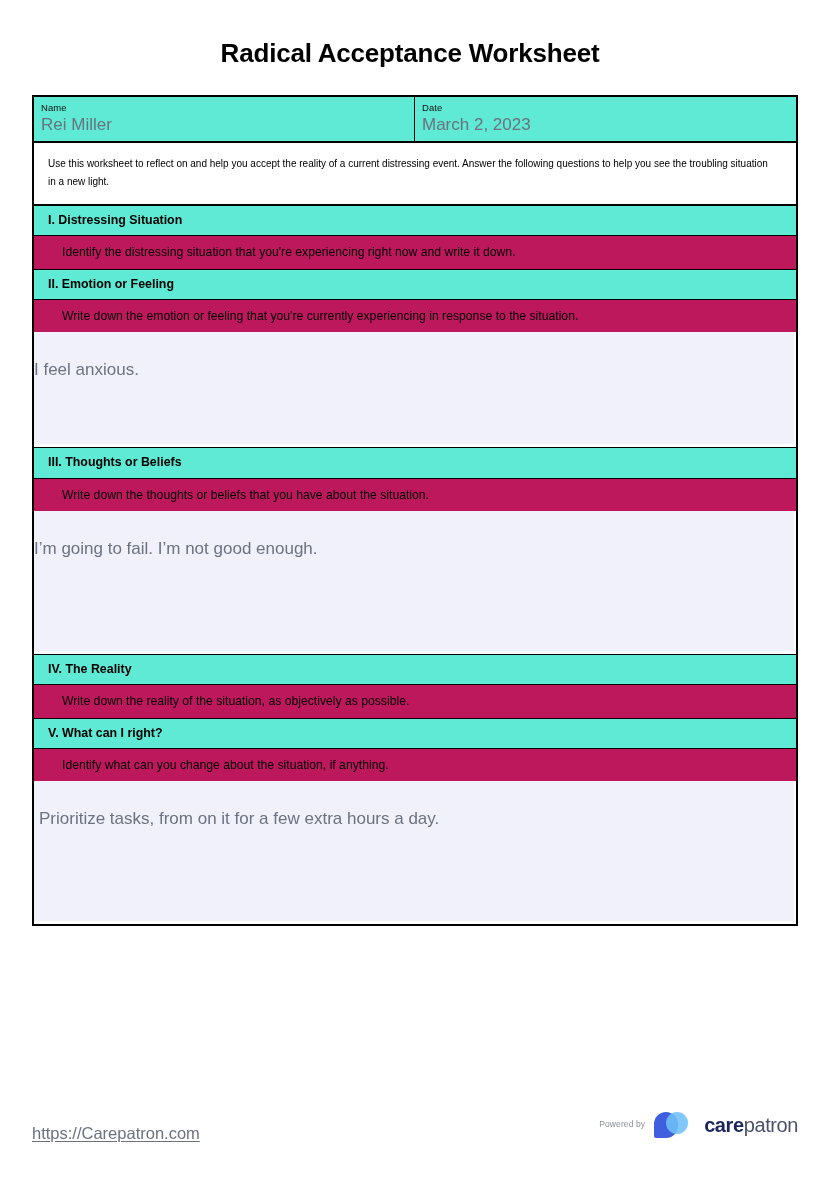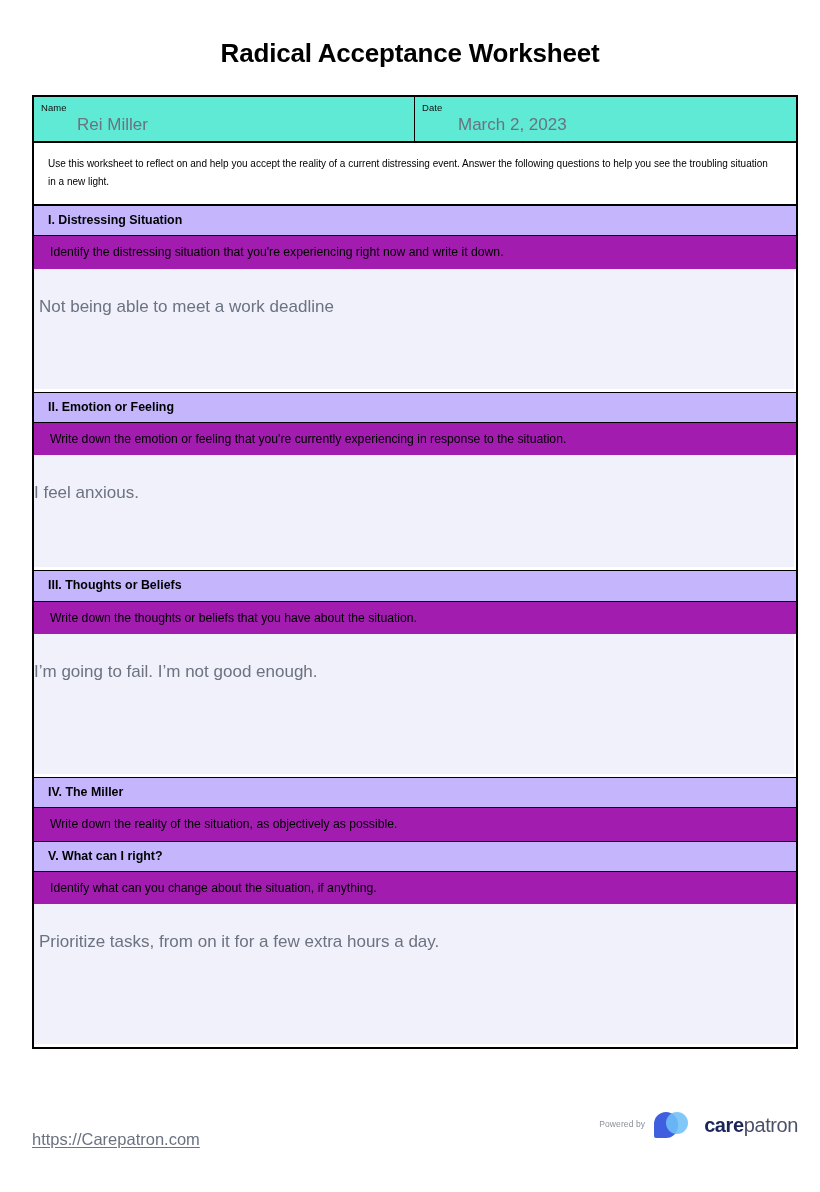--- a/index.html
+++ b/index.html
@@ -70,51 +70,50 @@
     padding: 2px 0 0 7px;
     letter-spacing: 0.05px;
   }
   .field-value {
     font-size: 17px;
     color: #6b7280;
     line-height: 1.25;
     padding: 1px 0 0 7px;
     white-space: nowrap;
     overflow: hidden;
-    margin-left: 36px;
   }
 
   
   .intro {
     border-bottom: 1.5px solid #000000;
     padding: 12px 18px 14px 14px;
     font-size: 10px;
     line-height: 1.75;
     color: #000;
   }
 
   
   .section-header {
     border-bottom: 1.5px solid #000000;
     border-top: 1.5px solid #000000;
     padding: 6px 0 6px 14px;
     font-size: 12.4px;
     font-weight: bold;
     color: #000;
     line-height: 1.4;
-    background: #c4b5fd;
+    background: #5eead4;
   }
   .section:first-of-type .section-header { border-top: none; }
 
   .section-prompt {
-    padding: 7px 0 7px 16px;
+    padding: 7px 0 7px 28px;
     font-size: 12.2px;
     color: #000;
     line-height: 1.5;
-    background: #a21caf;
+    background: #be185d;
   }
 
   .answer-box {
     background: #f1f1fb;
     margin: 0 2px 3px 0;
     min-height: 112px;
     position: relative;
   }
   .answer-text {
     font-size: 17px;
@@ -139,21 +138,21 @@
   .footer {
     position: absolute;
     left: 32px;
     top: 1112px;
     width: 766px;
     height: 40px;
   }
   .footer-url {
     position: absolute;
     left: 0px;
-    top: 18px;
+    top: 12px;
     font-size: 16.5px;
     color: #6b7280;
     text-decoration: underline;
     text-underline-offset: 2px;
   }
   .brand {
     position: absolute;
     right: 0px;
     top: 0px;
     display: flex;
@@ -224,43 +223,40 @@
         <div class="field-label">Date</div>
         <div class="field-value" placeholder="Date">March 2, 2023</div>
       </div>
     </div>
 
     <div class="intro">Use this worksheet to reflect on and help you accept the reality of a current distressing event. Answer the following questions to help you see the troubling situation in a new light.</div>
 
     <div class="section">
       <div class="section-header">I. Distressing Situation</div>
       <div class="section-prompt">Identify the distressing situation that you're experiencing right now and write it down.</div>
-      <div class="answer-box h-120">
-        <div class="answer-text indent" placeholder="">Not being able to meet a work deadline</div>
-      </div>
     </div>
 
     <div class="section">
       <div class="section-header">II. Emotion or Feeling</div>
       <div class="section-prompt">Write down the emotion or feeling that you're currently experiencing in response to the situation.</div>
       <div class="answer-box h-112">
         <div class="answer-text flush" placeholder="">I feel anxious.</div>
       </div>
     </div>
 
     <div class="section">
       <div class="section-header">III. Thoughts or Beliefs</div>
       <div class="section-prompt">Write down the thoughts or beliefs that you have about the situation.</div>
       <div class="answer-box h-140">
         <div class="answer-text flush" placeholder="">I’m going to fail. I’m not good enough.</div>
       </div>
     </div>
 
     <div class="section">
-      <div class="section-header">IV. The Miller</div>
+      <div class="section-header">IV. The Reality</div>
       <div class="section-prompt">Write down the reality of the situation, as objectively as possible.</div>
     </div>
 
     <div class="section">
       <div class="section-header">V. What can I right?</div>
       <div class="section-prompt">Identify what can you change about the situation, if anything.</div>
       <div class="answer-box h-140">
         <div class="answer-text indent" placeholder="">Prioritize tasks, from on it for a few extra hours a day.</div>
       </div>
     </div>

